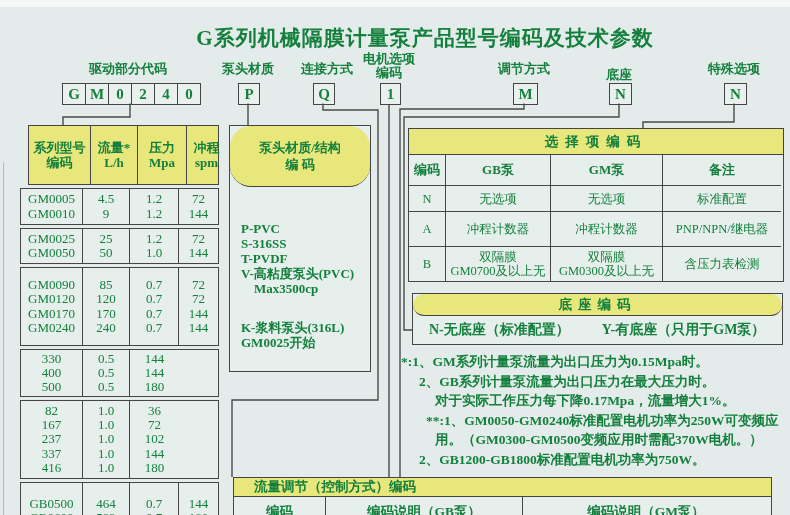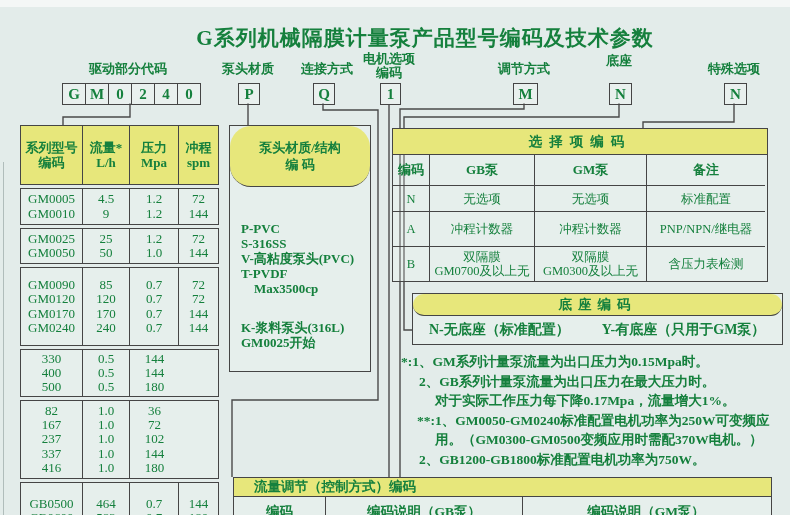--- a/index.html
+++ b/index.html
@@ -19,21 +19,21 @@
           border:1.5px solid #454545;background:rgba(240,246,245,.45);}
   .dg-cell{display:flex;align-items:center;justify-content:center;
            font-size:15px;font-weight:bold;border-right:1.4px solid #454545;}
   .dg-cell:last-child{border-right:none;}
 
   svg.wires{position:absolute;left:0;top:0;pointer-events:none;}
 
   
   .pt{position:absolute;left:20px;top:125px;width:199px;}
   .pt-header{box-sizing:border-box;height:60px;border:1.6px solid #454545;background:#e7e77b;
-             display:grid;grid-template-columns:62px 47px 49px 39px;}
+             display:grid;grid-template-columns:62px 47px 49px 39px;margin-left:8px;}
   .pt-h-cell{display:flex;align-items:center;justify-content:center;text-align:center;
              font-size:13px;font-weight:bold;white-space:pre-line;line-height:15px;
              border-right:1.4px solid #454545;}
   .pt-h-cell:last-child{border-right:none;}
   .pt-group{box-sizing:border-box;margin-top:3px;border:1.6px solid #454545;
             display:grid;grid-template-columns:62px 47px 49px 39px;background:rgba(240,246,245,.25);}
   .pt-col{display:flex;flex-direction:column;justify-content:center;align-items:center;
           border-right:1.4px solid #454545;}
   .pt-col:last-child{border-right:none;}
   .pt-line{font-size:13px;line-height:14.2px;}
@@ -43,21 +43,21 @@
        border:1.6px solid #454545;background:rgba(240,246,245,.25);}
   .ybox-head{background:#e7e77b;border-bottom:1.5px solid #454545;display:flex;
              align-items:center;justify-content:center;text-align:center;
              font-weight:bold;white-space:pre-line;border-radius:21px;}
   .mat .ybox-head{height:61px;font-size:13px;line-height:17px;box-sizing:border-box;}
   .mat-body{padding:34px 0 0 11px;}
   .mat-line{font-size:13px;font-weight:bold;line-height:15px;white-space:pre;}
   .mat-line.gap{height:24px;}
 
   
-  .opt{position:absolute;left:392px;top:128px;width:376px;box-sizing:border-box;
+  .opt{position:absolute;left:408px;top:128px;width:376px;box-sizing:border-box;
        border:1.7px solid #454545;background:rgba(240,246,245,.25);}
   .opt-title{height:26px;background:#e7e77b;border-bottom:1.4px solid #454545;
              display:flex;align-items:center;justify-content:center;
              font-size:13.5px;font-weight:bold;letter-spacing:7px;box-sizing:border-box;}
   .opt-grid{display:grid;grid-template-columns:37px 105px 112px 118px;
             grid-template-rows:31px 26px 35px 34px;}
   .opt-cell{display:flex;align-items:center;justify-content:center;text-align:center;
             font-size:12.5px;line-height:14px;white-space:pre-line;
             border-right:1.4px solid #454545;border-bottom:1.4px solid #454545;}
   .opt-cell.lastcol{border-right:none;}
@@ -127,21 +127,21 @@
       </div>
       <div class="dg-label" style="left: 329px; width: 120px; top: 52px;">电机选项
 编码</div>
       <div class="dg-box" style="left: 380px;">
         <div class="dg-cell" style="width: 19px;">1</div>
       </div>
       <div class="dg-label" style="left: 464px; width: 120px; top: 62px;">调节方式</div>
       <div class="dg-box" style="left: 513px;">
         <div class="dg-cell" style="width: 23px;">M</div>
       </div>
-      <div class="dg-label" style="left: 559px; width: 120px; top: 54px;">底座</div>
+      <div class="dg-label" style="left: 559px; width: 120px; top: 68px;">底座</div>
       <div class="dg-box" style="left: 609px;">
         <div class="dg-cell" style="width: 21px;">N</div>
       </div>
       <div class="dg-label" style="left: 674px; width: 120px; top: 62px;">特殊选项</div>
       <div class="dg-box" style="left: 724px;">
         <div class="dg-cell" style="width: 21px;">N</div>
       </div>
     </div>
 
   <div class="pt">
@@ -278,22 +278,22 @@
         </div>
       </div>
   </div>
 
   <div class="mat">
     <div class="ybox-head">泵头材质/结构
 编    码</div>
     <div class="mat-body" id="mat-lines">
         <div class="mat-line">P-PVC</div>
         <div class="mat-line">S-316SS</div>
+        <div class="mat-line">T-PVDF</div>
         <div class="mat-line">V-高粘度泵头(PVC)</div>
-        <div class="mat-line">T-PVDF</div>
         <div class="mat-line">    Max3500cp</div>
         <div class="mat-line gap"></div>
         <div class="mat-line">K-浆料泵头(316L)</div>
         <div class="mat-line">GM0025开始</div>
       </div>
   </div>
 
   <div class="opt">
     <div class="opt-title">选择项编码</div>
     <div class="opt-grid" id="opt-grid">
@@ -323,21 +323,21 @@
     <div class="base-row">
       <span>N-无底座（标准配置）</span>
       <span>Y-有底座（只用于GM泵）</span>
     </div>
   </div>
 
   <div class="notes" id="notes">
       <div class="note-line" style="margin-left: 0px;">*:1、GM系列计量泵流量为出口压力为0.15Mpa时。</div>
       <div class="note-line" style="margin-left: 18px;">2、GB系列计量泵流量为出口压力在最大压力时。</div>
       <div class="note-line" style="margin-left: 34px;">对于实际工作压力每下降0.17Mpa，流量增大1%。</div>
-      <div class="note-line" style="margin-left: 16px;">**:1、GM0050-GM0240标准配置电机功率为250W可变频应</div>
+      <div class="note-line" style="margin-left: 0px; padding-left: 25px;">**:1、GM0050-GM0240标准配置电机功率为250W可变频应</div>
       <div class="note-line" style="margin-left: 34px;">用。（GM0300-GM0500变频应用时需配370W电机。）</div>
       <div class="note-line" style="margin-left: 18px;">2、GB1200-GB1800标准配置电机功率为750W。</div>
     </div>
 
   <div class="flow">
     <div class="flow-title">流量调节（控制方式）编码</div>
     <div class="flow-grid" id="flow-grid">
         <div class="flow-cell">编码</div>
         <div class="flow-cell">编码说明（GB泵）</div>
         <div class="flow-cell">编码说明（GM泵）</div>

